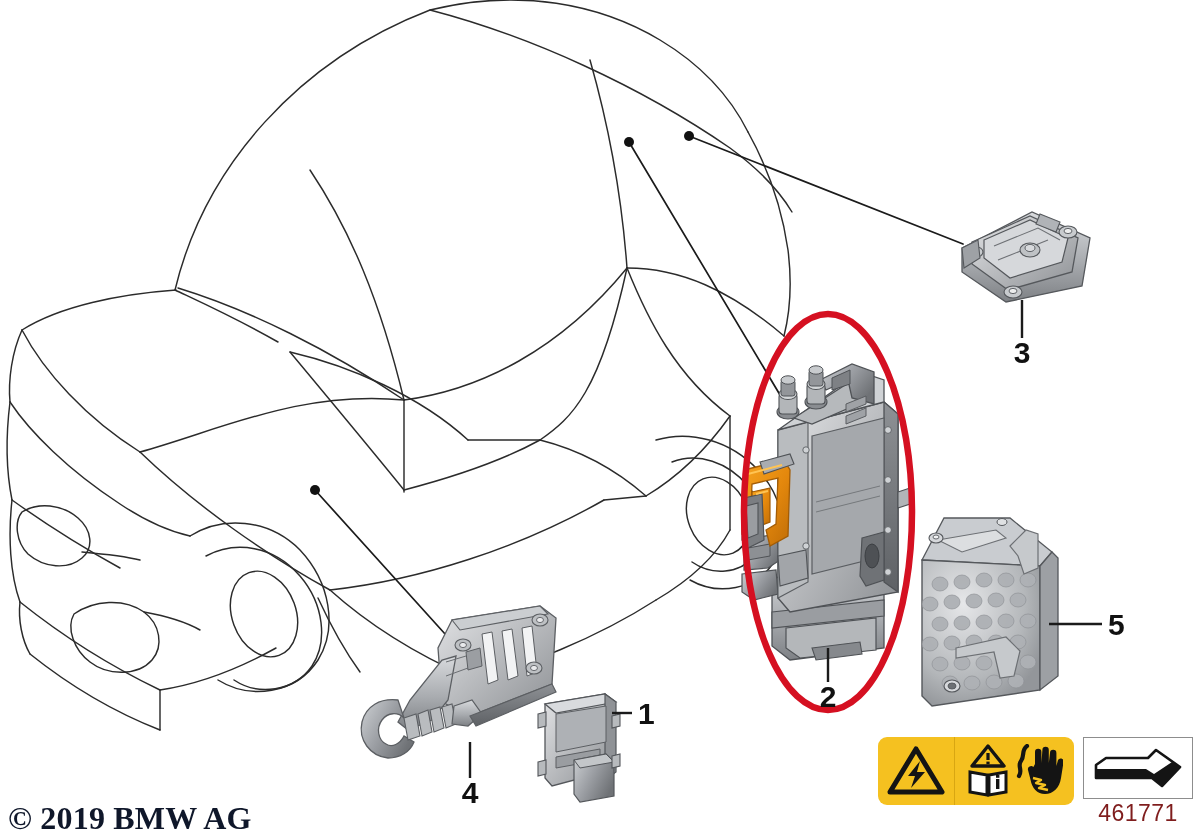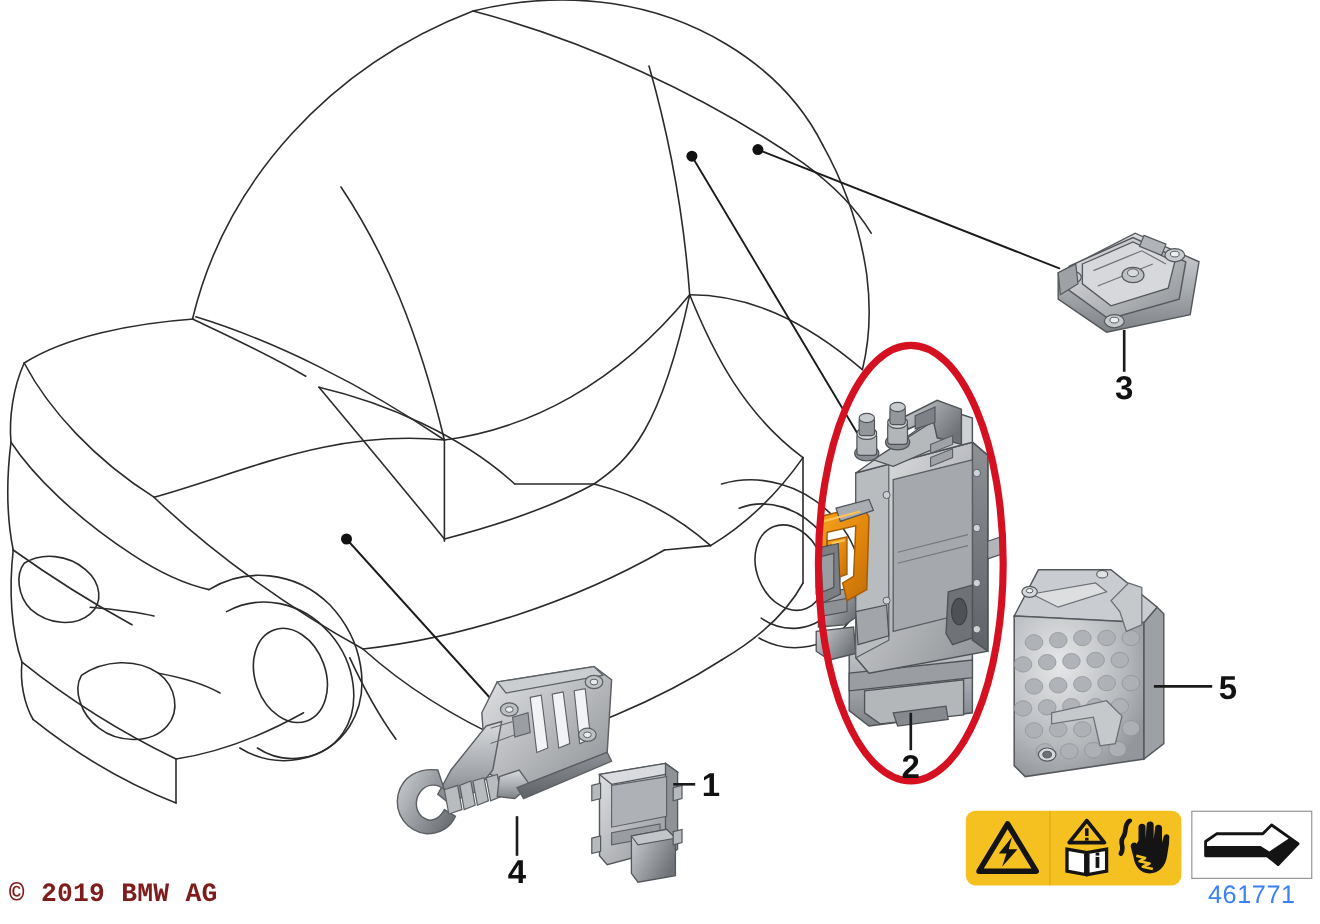--- a/index.html
+++ b/index.html
@@ -54,36 +54,36 @@
   .callout-num {
     font-family: "Liberation Sans", sans-serif;
     font-size: 30px;
     font-weight: bold;
     fill: #111111;
   }
   .copyright-text {
     position: absolute;
     left: 8px;
     top: 800px;
-    font-family: Liberation Mono, monospace;
-    font-size: 24px;
+    font-family: Liberation Serif, serif;
+    font-size: 32px;
     font-weight: bold;
-    color: #7f1d1d;
+    color: #0f172a;
     letter-spacing: 0.2px;
     white-space: nowrap;
   }
   .drawing-number {
     position: absolute;
     left: 1083px;
     top: 800px;
     width: 110px;
     text-align: center;
     font-family: "Liberation Sans", sans-serif;
     font-size: 23px;
-    color: #3b82f6;
+    color: #7f1d1d;
     letter-spacing: 0.5px;
   }
   .warn-panel {
     position: absolute;
     left: 878px;
     top: 737px;
     width: 196px;
     height: 68px;
     background: #f5c120;
     border-radius: 9px;

